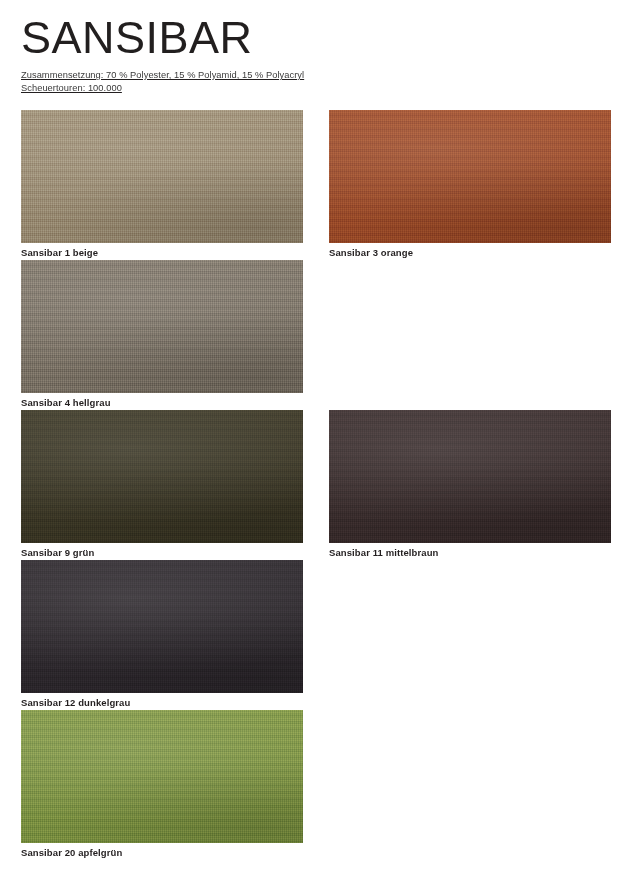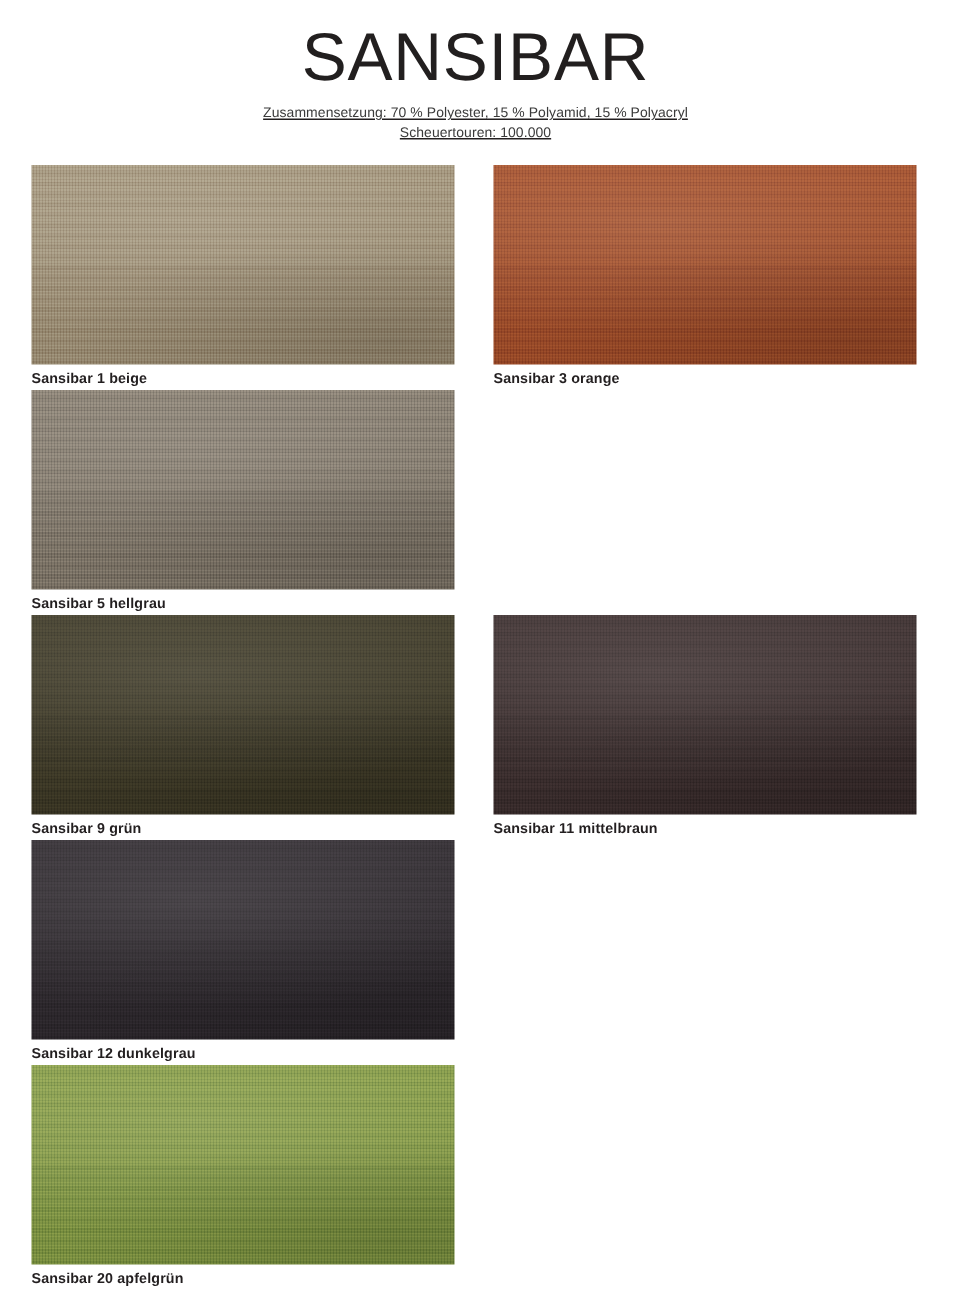--- a/index.html
+++ b/index.html
@@ -25,21 +25,20 @@
     height: 869px;
     background: #ffffff;
   }
 
   
   .header {
     position: absolute;
     left: 21px;
     top: 14px;
     width: 592px;
-    text-align: center;
   }
   .title {
     font-family: "Liberation Sans", sans-serif;
     font-size: 45px;
     line-height: 48px;
     font-weight: 400;
     letter-spacing: 0.5px;
     color: #221f1f;
     margin: 0;
     white-space: nowrap;
@@ -158,21 +157,21 @@
         <div class="caption">Sansibar 3 orange</div>
       </div>
     </div>
 
     <div class="row">
       <div class="cell left">
         <div class="swatch" style="background-color: rgb(125, 116, 103);">
           <div class="weave"></div>
           <div class="sheen"></div>
         </div>
-        <div class="caption">Sansibar 5 hellgrau</div>
+        <div class="caption">Sansibar 4 hellgrau</div>
       </div>
     </div>
 
     <div class="row">
       <div class="cell left">
         <div class="swatch" style="background-color: rgb(57, 53, 35);">
           <div class="weave"></div>
           <div class="sheen"></div>
         </div>
         <div class="caption">Sansibar 9 grün</div>

